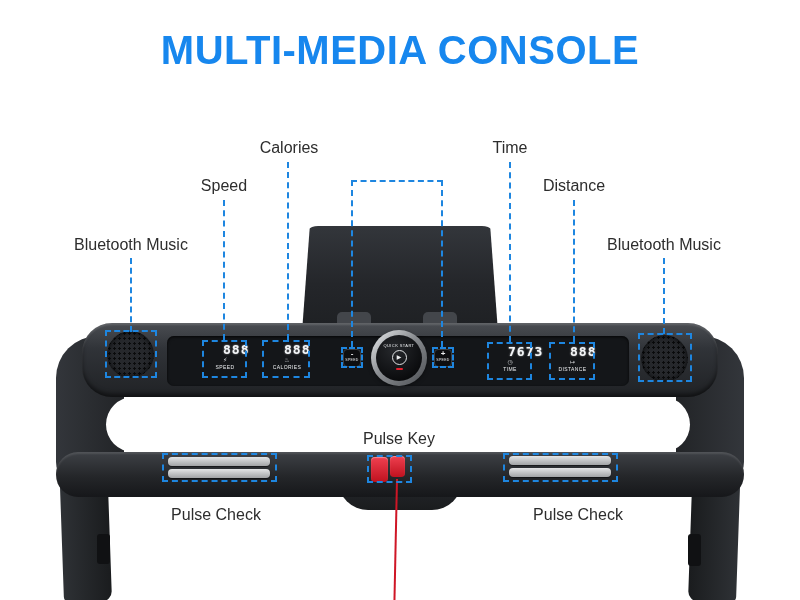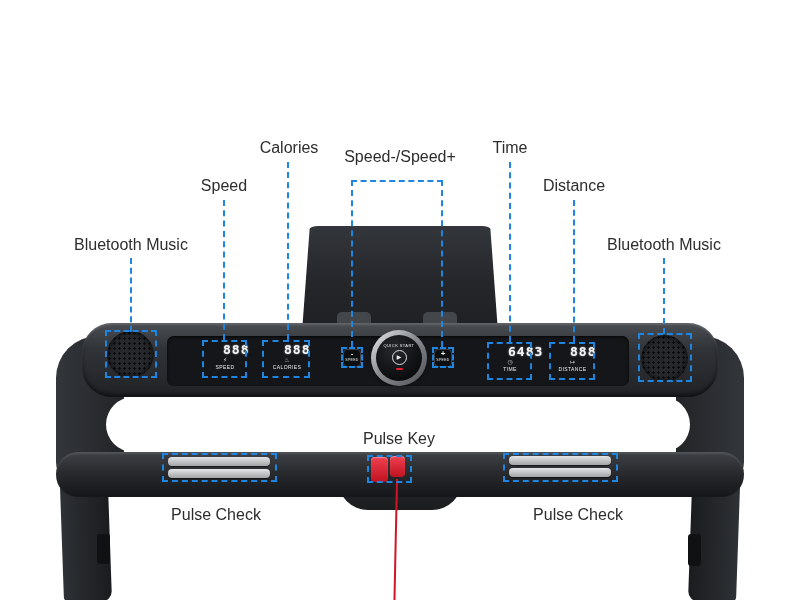--- a/index.html
+++ b/index.html
@@ -130,20 +130,21 @@
   .lb-cal{left:289px;top:139px;} .lb-spm{left:400px;top:148px;}
   .lb-time{left:510px;top:139px;} .lb-dist{left:574px;top:177px;}
   .lb-btr{left:664px;top:236px;} .lb-sk{left:399px;top:430px;}
   .lb-pl{left:216px;top:506px;} .lb-pr{left:578px;top:506px;}
 </style>
 </head>
 <body>
 
 <div id="stage">
 
+  <div class="abs title">MULTI-MEDIA CONSOLE</div>
 
   <div class="abs tablet">
     <div class="tablet-face"></div>
   </div>
   <div class="abs tab t1"></div>
   <div class="abs tab t2"></div>
 
   <div class="abs arm l"></div>
   <div class="abs arm r"></div>
   <div class="abs leg l"></div>
@@ -164,21 +165,21 @@
     <div class="digits">888</div>
     <div class="ic">⚡</div>
     <div class="cap">SPEED</div>
   </div>
   <div class="abs disp cal">
     <div class="digits">888</div>
     <div class="ic">♨</div>
     <div class="cap">CALORIES</div>
   </div>
   <div class="abs disp time">
-    <div class="digits">6483</div>
+    <div class="digits">7673</div>
     <div class="ic">◷</div>
     <div class="cap">TIME</div>
   </div>
   <div class="abs disp dist">
     <div class="digits">888</div>
     <div class="ic">↦</div>
     <div class="cap">DISTANCE</div>
   </div>
 
   <div class="abs qs-outer">
@@ -223,21 +224,20 @@
   <div class="abs dbox bx-time"></div>
   <div class="abs dbox bx-dist"></div>
   <div class="abs dbox bx-btr"></div>
   <div class="abs dbox bx-pl"></div>
   <div class="abs dbox bx-sk"></div>
   <div class="abs dbox bx-pr"></div>
 
   <div class="abs lbl lb-btl">Bluetooth Music</div>
   <div class="abs lbl lb-speed">Speed</div>
   <div class="abs lbl lb-cal">Calories</div>
-  <div class="abs lbl lb-spm">Speed-/Speed+</div>
   <div class="abs lbl lb-time">Time</div>
   <div class="abs lbl lb-dist">Distance</div>
   <div class="abs lbl lb-btr">Bluetooth Music</div>
   <div class="abs lbl lb-sk">Pulse Key</div>
   <div class="abs lbl lb-pl">Pulse Check</div>
   <div class="abs lbl lb-pr">Pulse Check</div>
 
 </div>
 
 </body></html>

